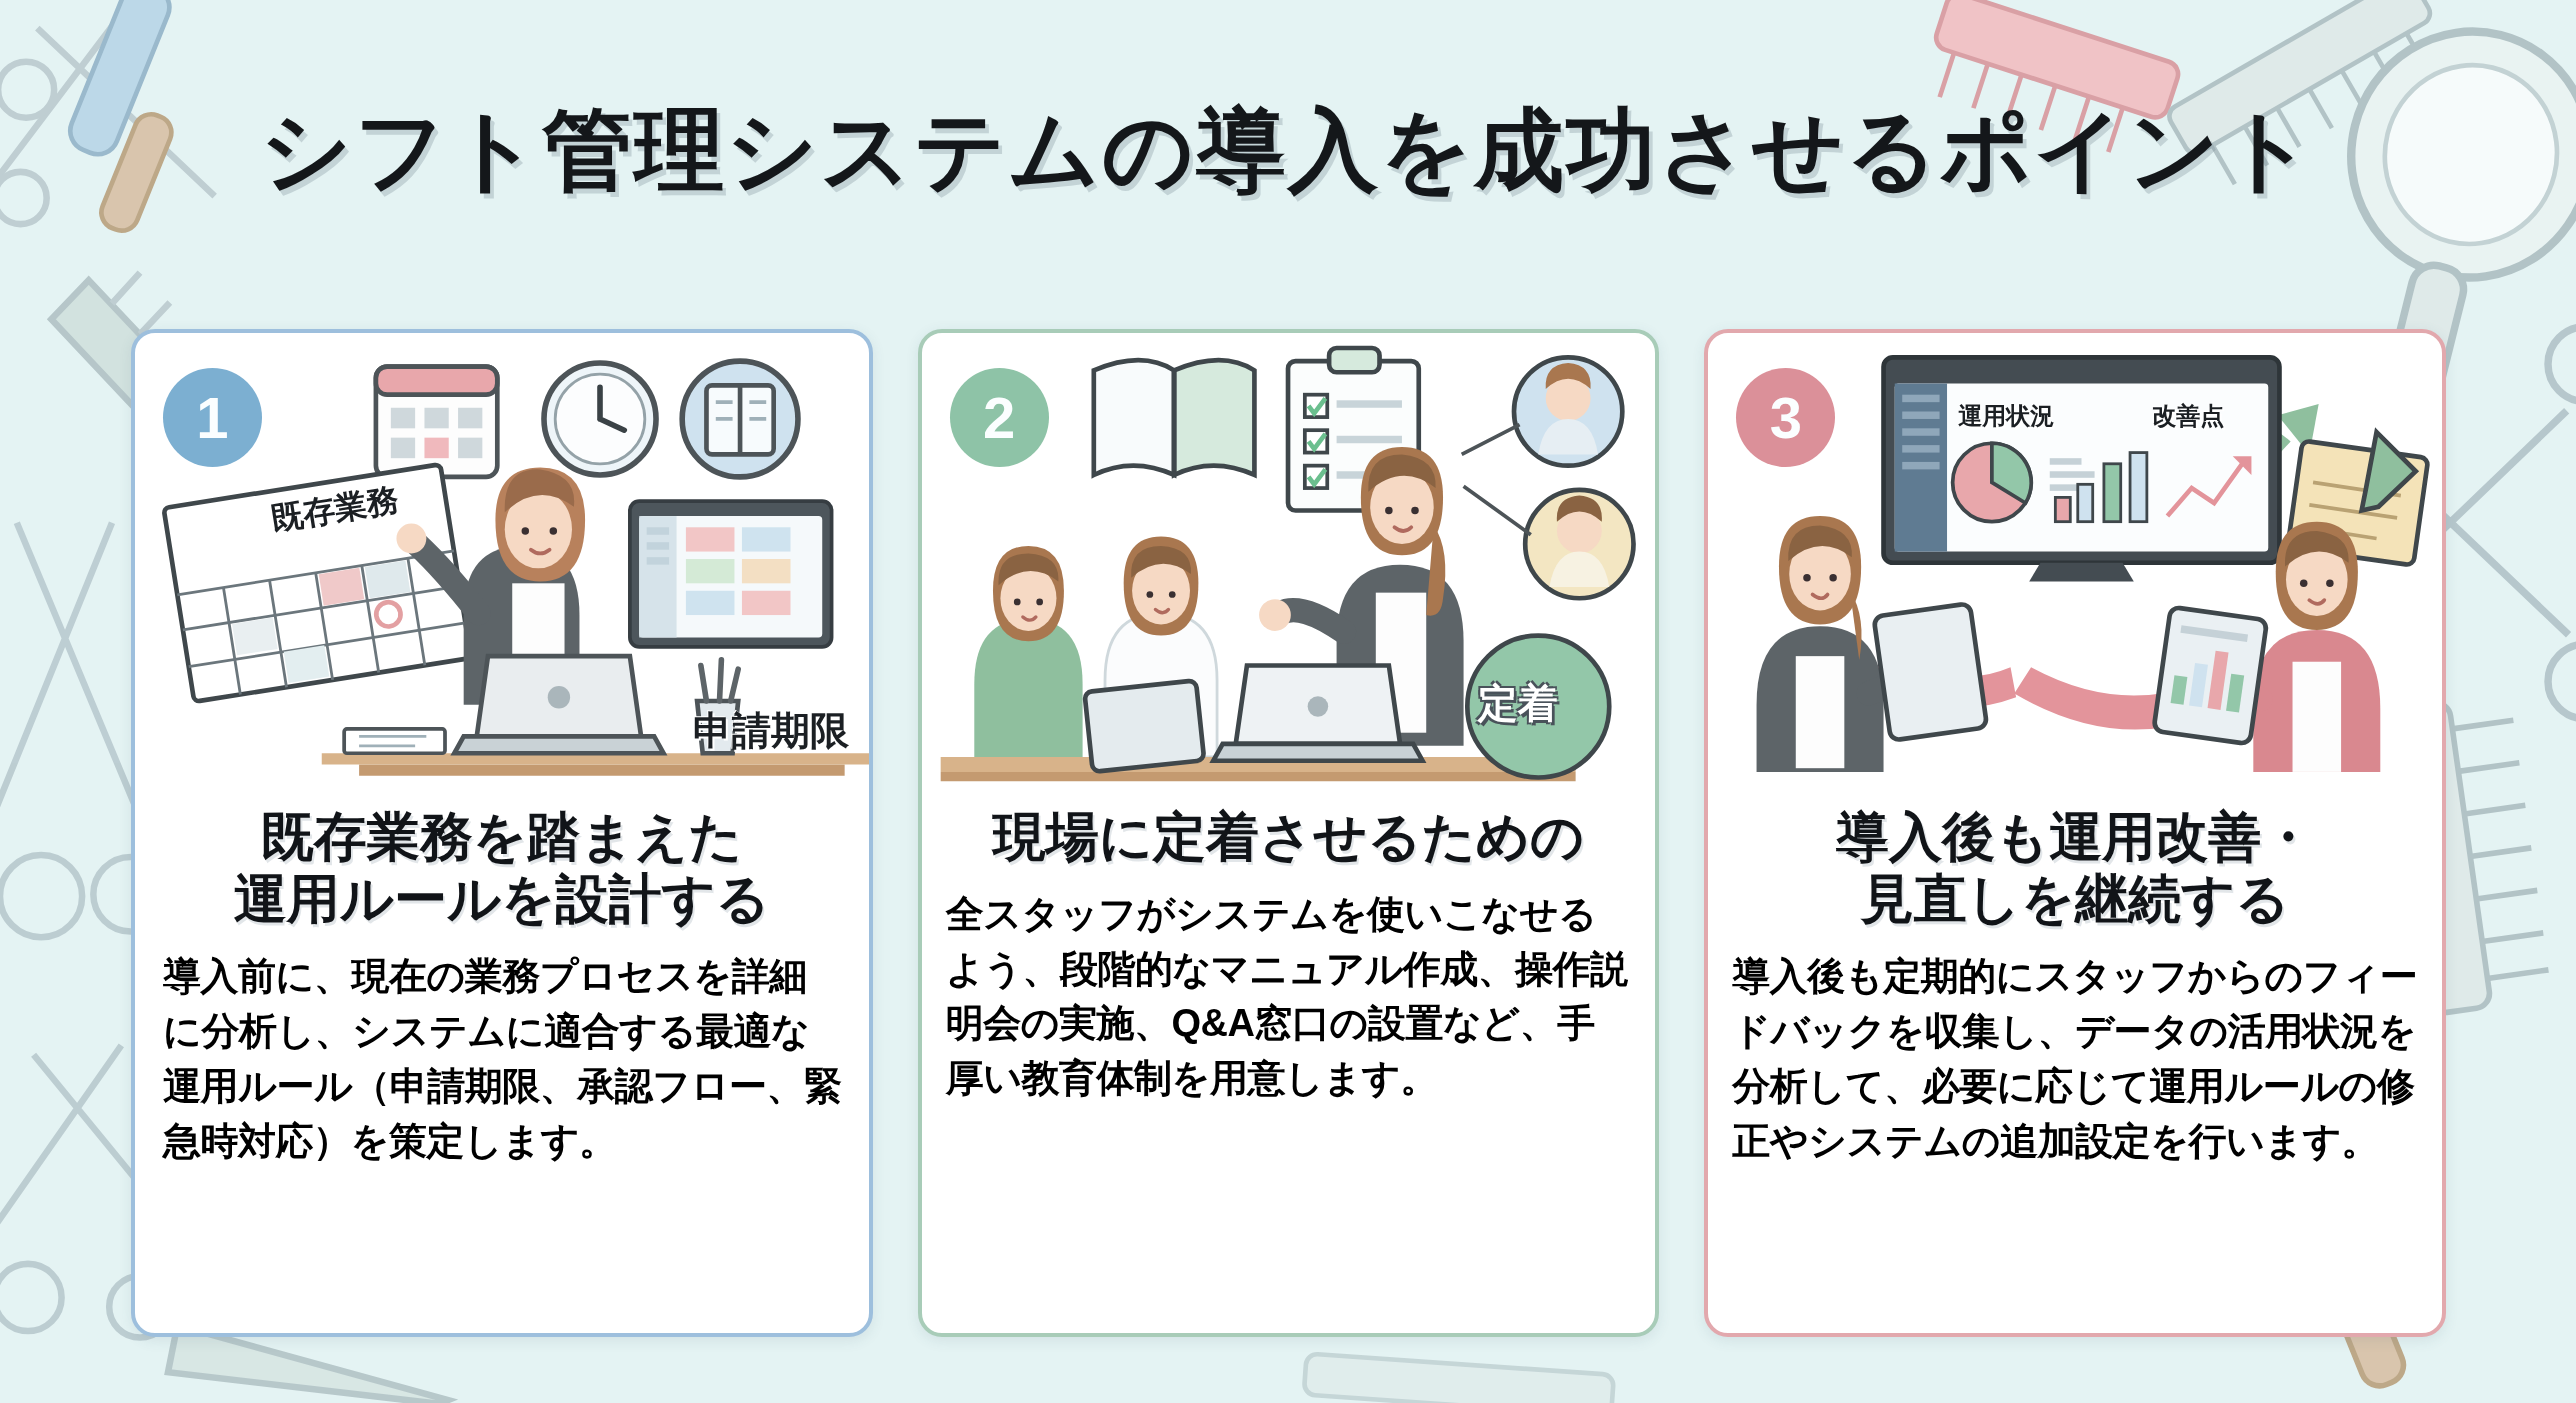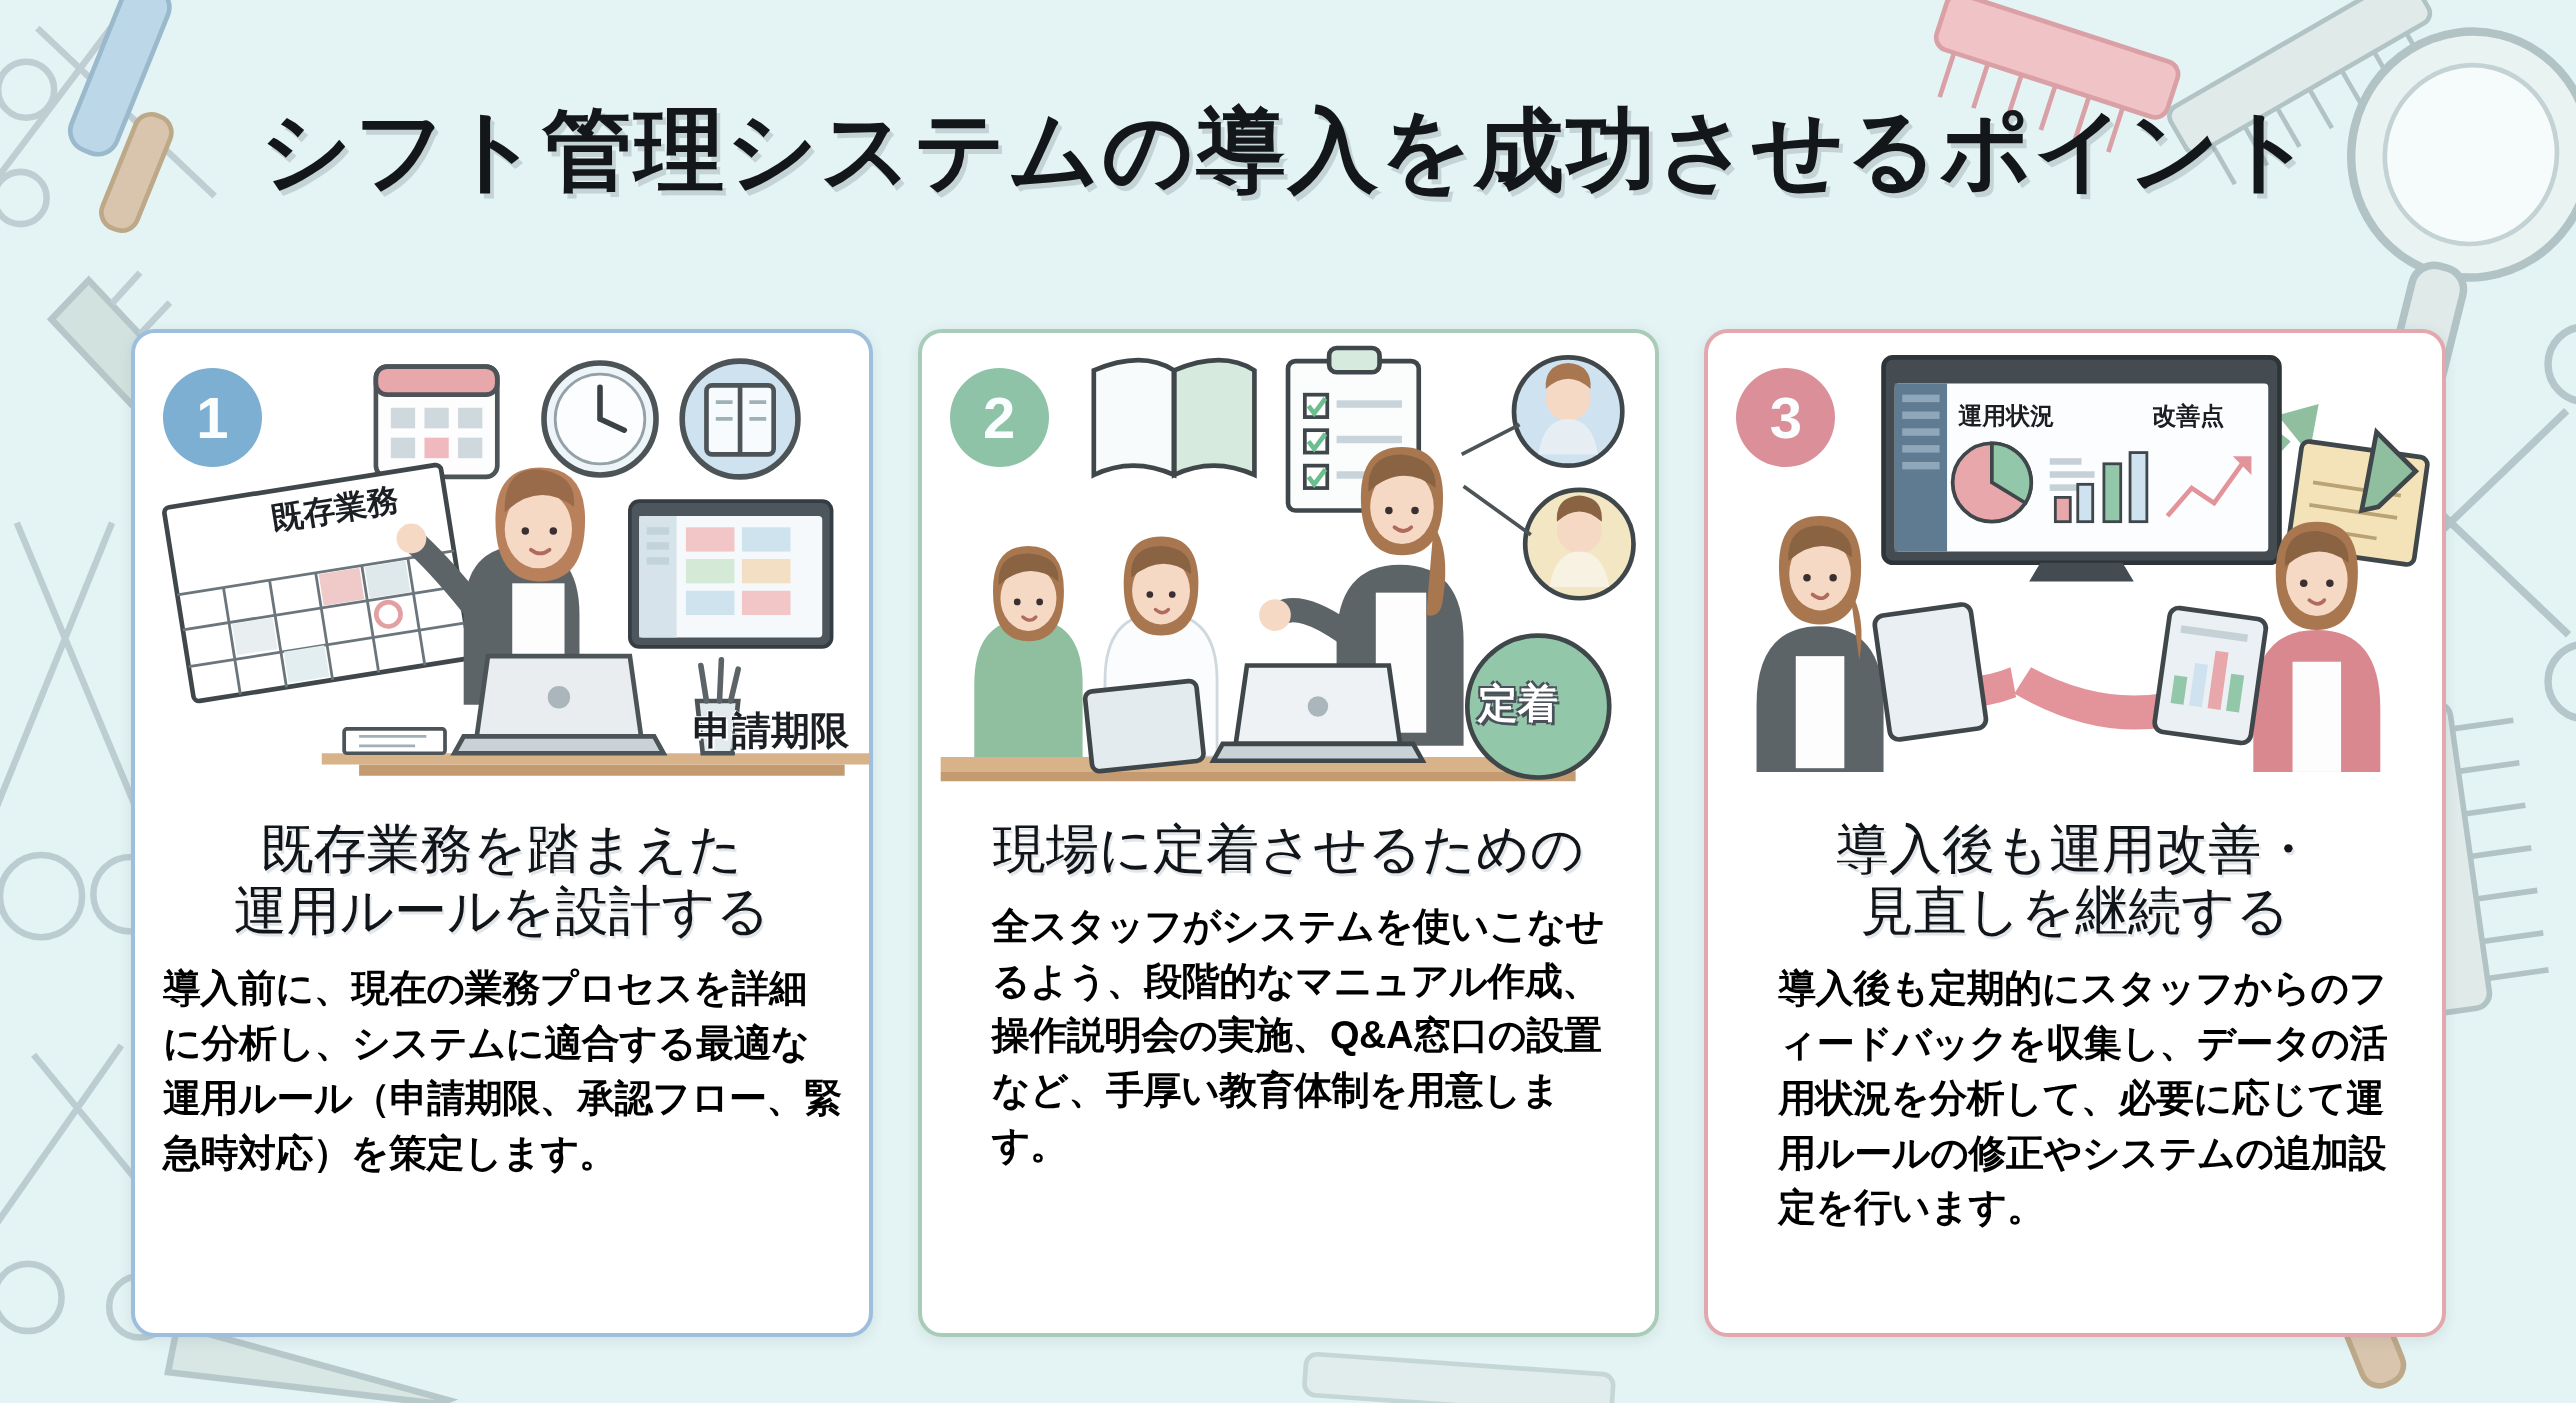--- a/index.html
+++ b/index.html
@@ -58,34 +58,33 @@
     display: flex; align-items: center; justify-content: center;
     font-size: 58px; font-weight: 600; color: #fbfeff;
     z-index: 3;
   }
   .c1 .badge { background: #7cafd1; }
   .c2 .badge { background: #8ec3a7; }
   .c3 .badge { background: #db9099; }
 
   .heading {
     text-align: center;
-    font-size: 53px; font-weight: 400; color: #111418;
+    font-size: 53px; font-weight: 700; color: #111418;
     line-height: 1.18;
     letter-spacing: 0px;
     padding: 5.6px 9.3px 0;
     text-shadow: 1.9px 2.8px 0 rgba(150,165,175,.28);
-    margin-top: 12px;
   }
   .body-text {
     font-size: 38px; font-weight: 700; color: #000000;
     line-height: 1.44;
     padding: 18.7px 24px 17px 28px;
     letter-spacing: -0.5px;
   }
-  .c2 .body-text, .c3 .body-text { padding-left: 24px; margin-left: 46px; }
+  .c2 .body-text, .c3 .body-text { padding-left: 24px; }
 
   .illus svg { position: absolute; top: 0; left: 0; }
   .ill-label {
     position: absolute;
     font-weight: 700; color: #1b1f23;
     text-shadow: 1.9px 1.9px 0 #fff, -0.9px -0.9px 0 #fff;
   }
 </style>
 </head>
 <body>

